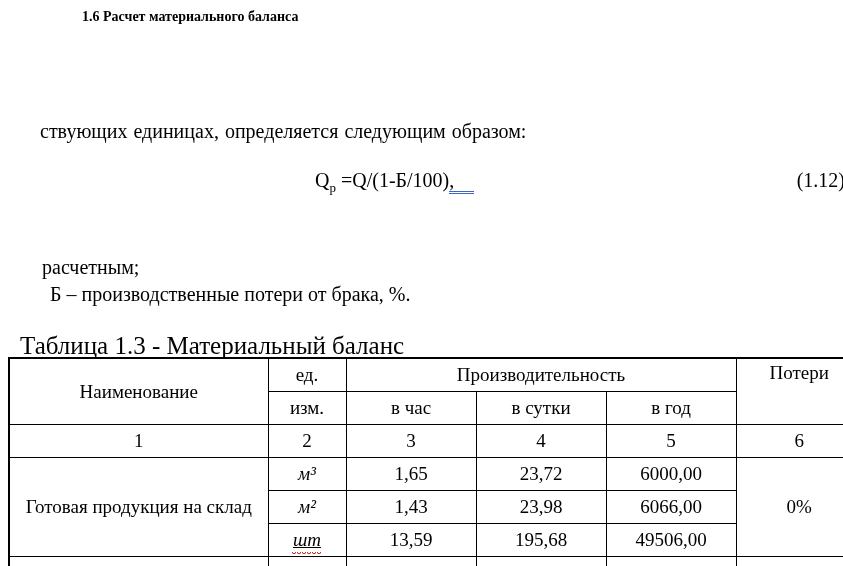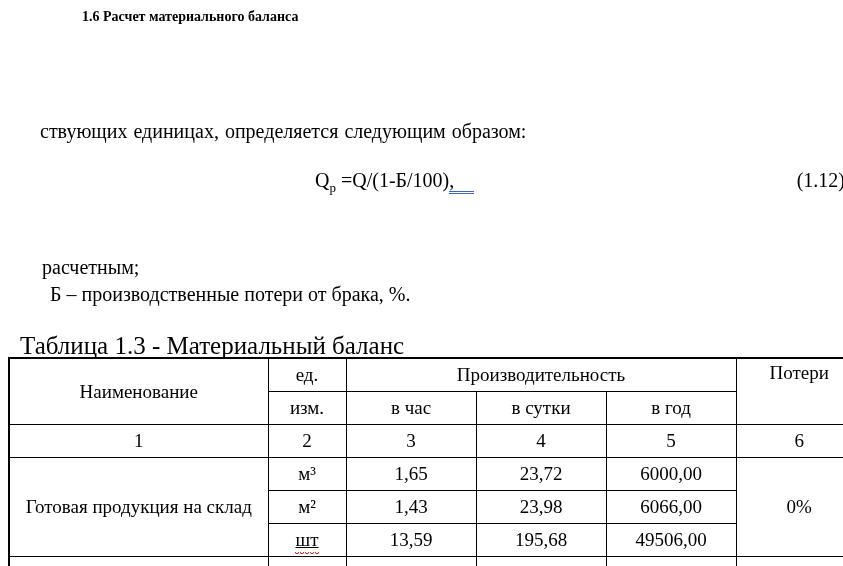--- a/index.html
+++ b/index.html
@@ -50,21 +50,21 @@
     padding: 0 4px;
     height: 32px;
     text-align: center;
     vertical-align: middle;
     overflow: hidden;
   }
   table.balance { border: 2px solid #000; }
   td.cell-name { text-align: left; vertical-align: top; padding-left: 8px; line-height: 32px; margin-left: 32px; }
   td.cell-num { text-align: right; padding-right: 10px; }
   td.cell-loss { text-align: right; vertical-align: top; padding-right: 22px; line-height: 32px; }
-  td.cell-unit { text-align: center; }
+  td.cell-unit { text-align: center; font-style: italic; }
   .spell-mark {
     text-decoration: underline;
     position: relative;
     display: inline-block;
     text-align: center;
   }
   .spell-mark::after {
     content: "";
     position: absolute; left: -1px; right: -1px; bottom: -5px; height: 4px;
     background:

